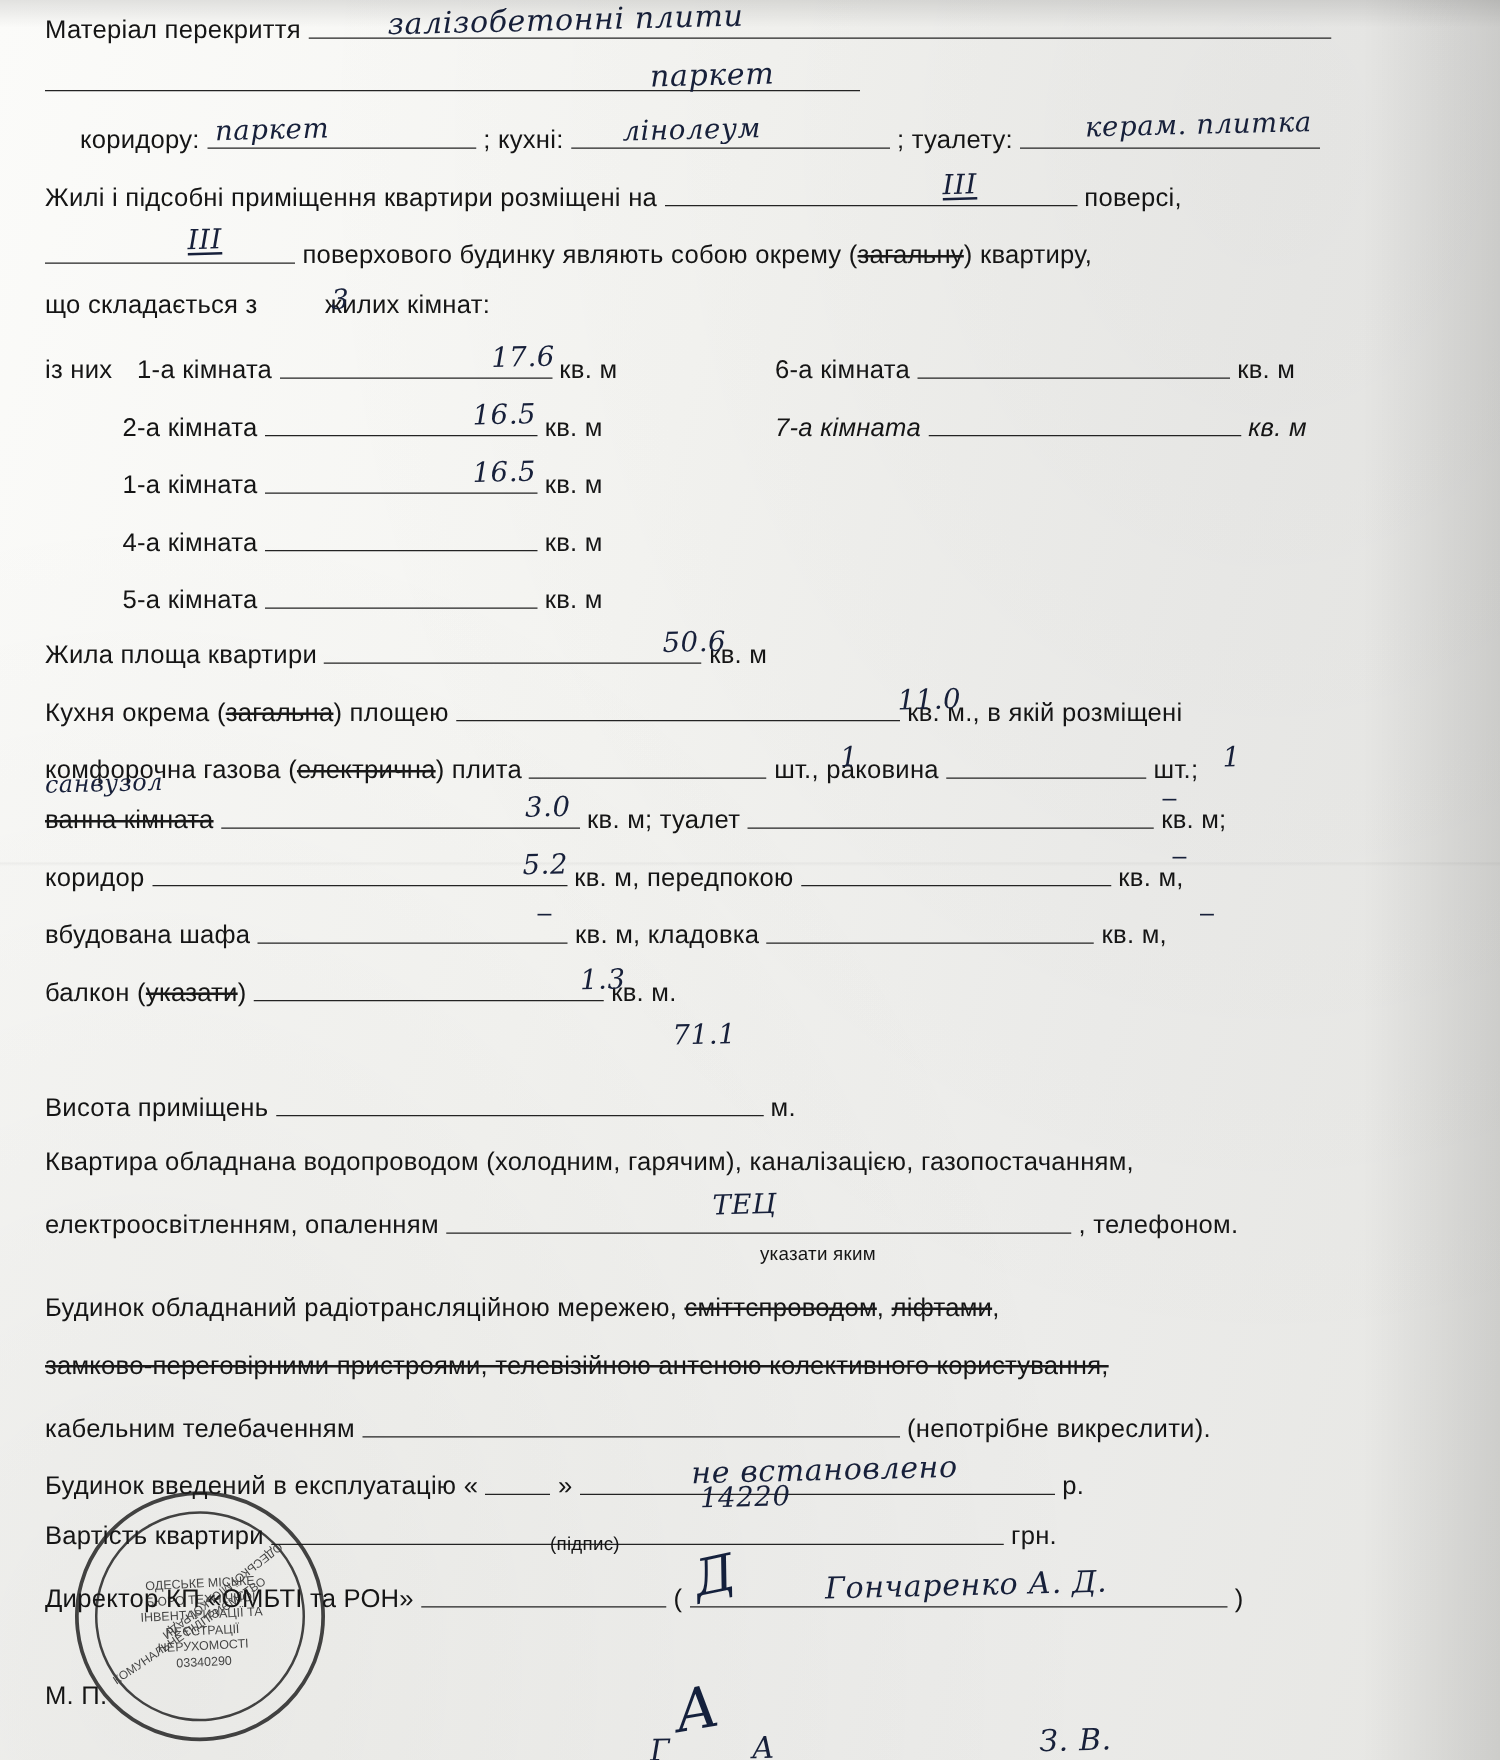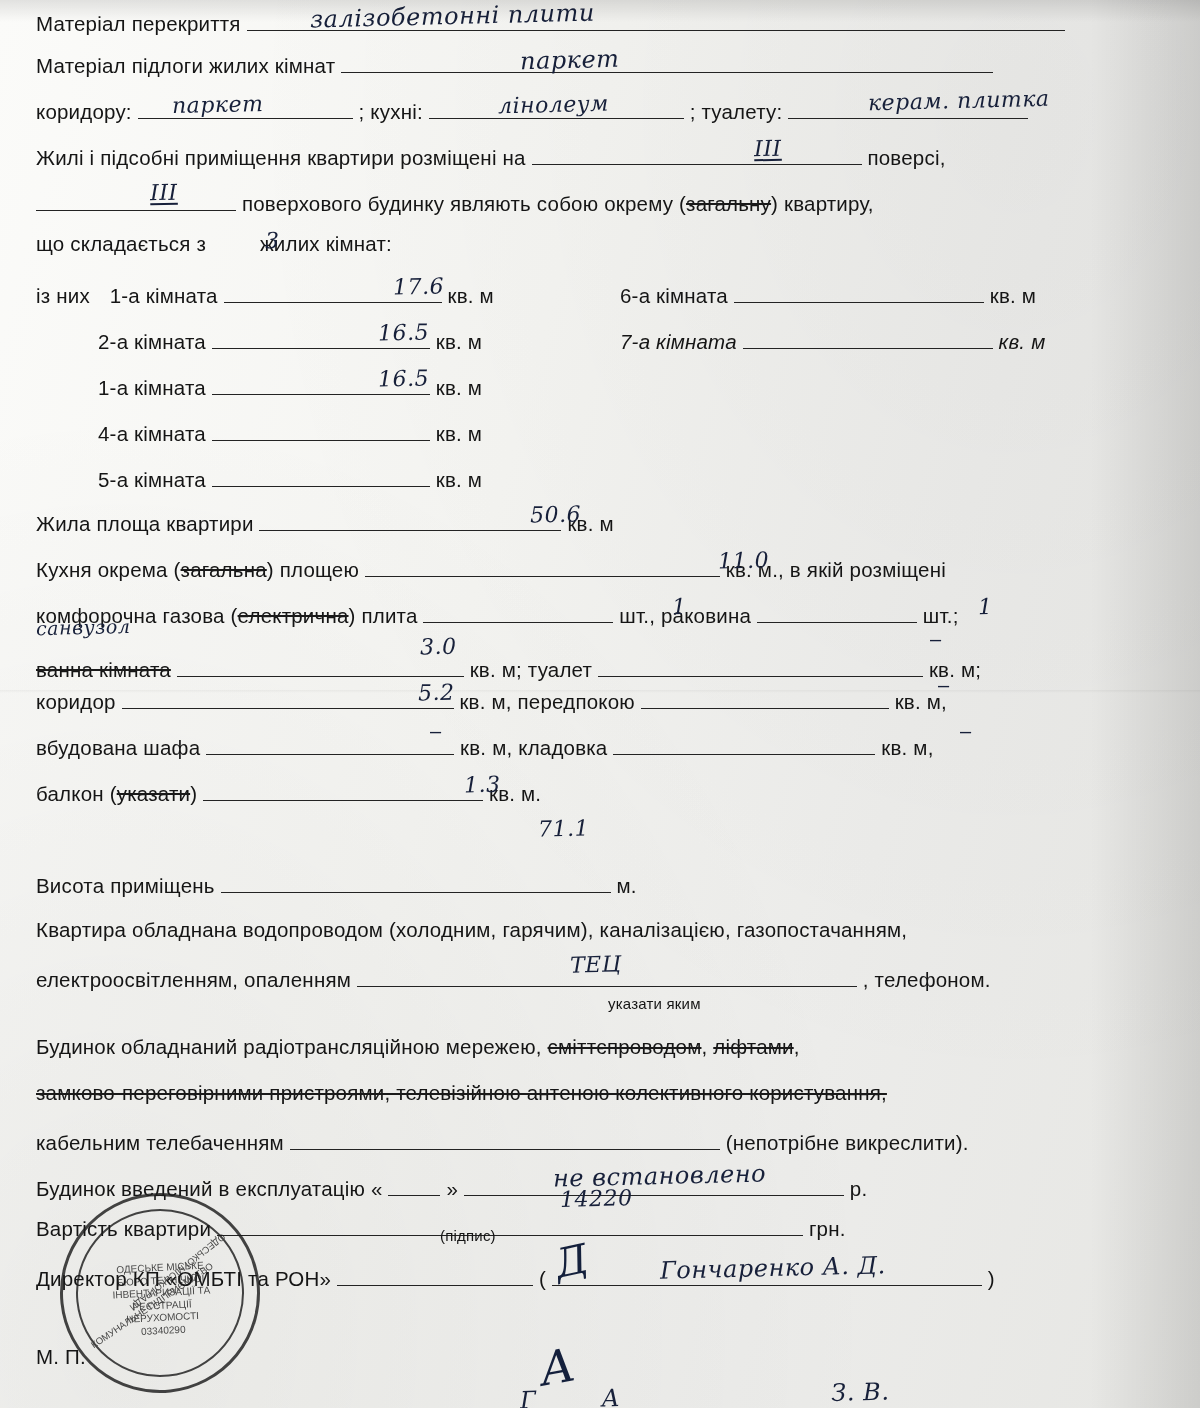--- a/index.html
+++ b/index.html
@@ -150,26 +150,25 @@
 
 <div class="page">
 
   <div class="line" style="top:8px;">
     <span class="lbl">Матеріал перекриття</span>
     <span class="rule" style="width:818px;"></span>
   </div>
   <div class="hw big" style="left:310px; top:2px;">залізобетонні плити</div>
 
   <div class="line" style="top:50px;">
-    <span class="lbl">Матеріал підлоги жилих кімнат</span>
     <span class="rule" style="width:652px;"></span>
   </div>
   <div class="hw big" style="left:520px; top:46px;">паркет</div>
 
-  <div class="line" style="top:96px;">
+  <div class="line" style="top:96px;margin-left:28px;">
     <span class="lbl">коридору:</span>
     <span class="rule" style="width:215px;"></span>
     <span class="lbl">; кухні:</span>
     <span class="rule" style="width:255px;"></span>
     <span class="lbl">; туалету:</span>
     <span class="rule" style="width:240px;"></span>
   </div>
   <div class="hw" style="left:172px; top:92px;">паркет</div>
   <div class="hw" style="left:498px; top:92px;">лінолеум</div>
   <div class="hw" style="left:868px; top:88px;">керам. плитка</div>
@@ -263,21 +262,21 @@
     <span class="lbl">комфорочна газова (<span class="strike">електрична</span>) плита</span>
     <span class="rule" style="width:190px;"></span>
     <span class="lbl">шт., раковина</span>
     <span class="rule" style="width:160px;"></span>
     <span class="lbl">шт.;</span>
   </div>
   <div class="hw" style="left:672px; top:594px;">1</div>
   <div class="hw" style="left:978px; top:594px;">1</div>
 
   <div class="hw small" style="left:36px; top:616px;">санвузол</div>
-  <div class="line" style="top:640px;margin-top:14px;">
+  <div class="line" style="top:640px;">
     <span class="lbl strike">ванна кімната</span>
     <span class="rule" style="width:287px;"></span>
     <span class="lbl">кв. м;  туалет</span>
     <span class="rule" style="width:325px;"></span>
     <span class="lbl">кв. м;</span>
   </div>
   <div class="hw" style="left:420px; top:634px;">3.0</div>
   <div class="hw dash" style="left:930px; top:628px;">–</div>
 
   <div class="line" style="top:686px;">

